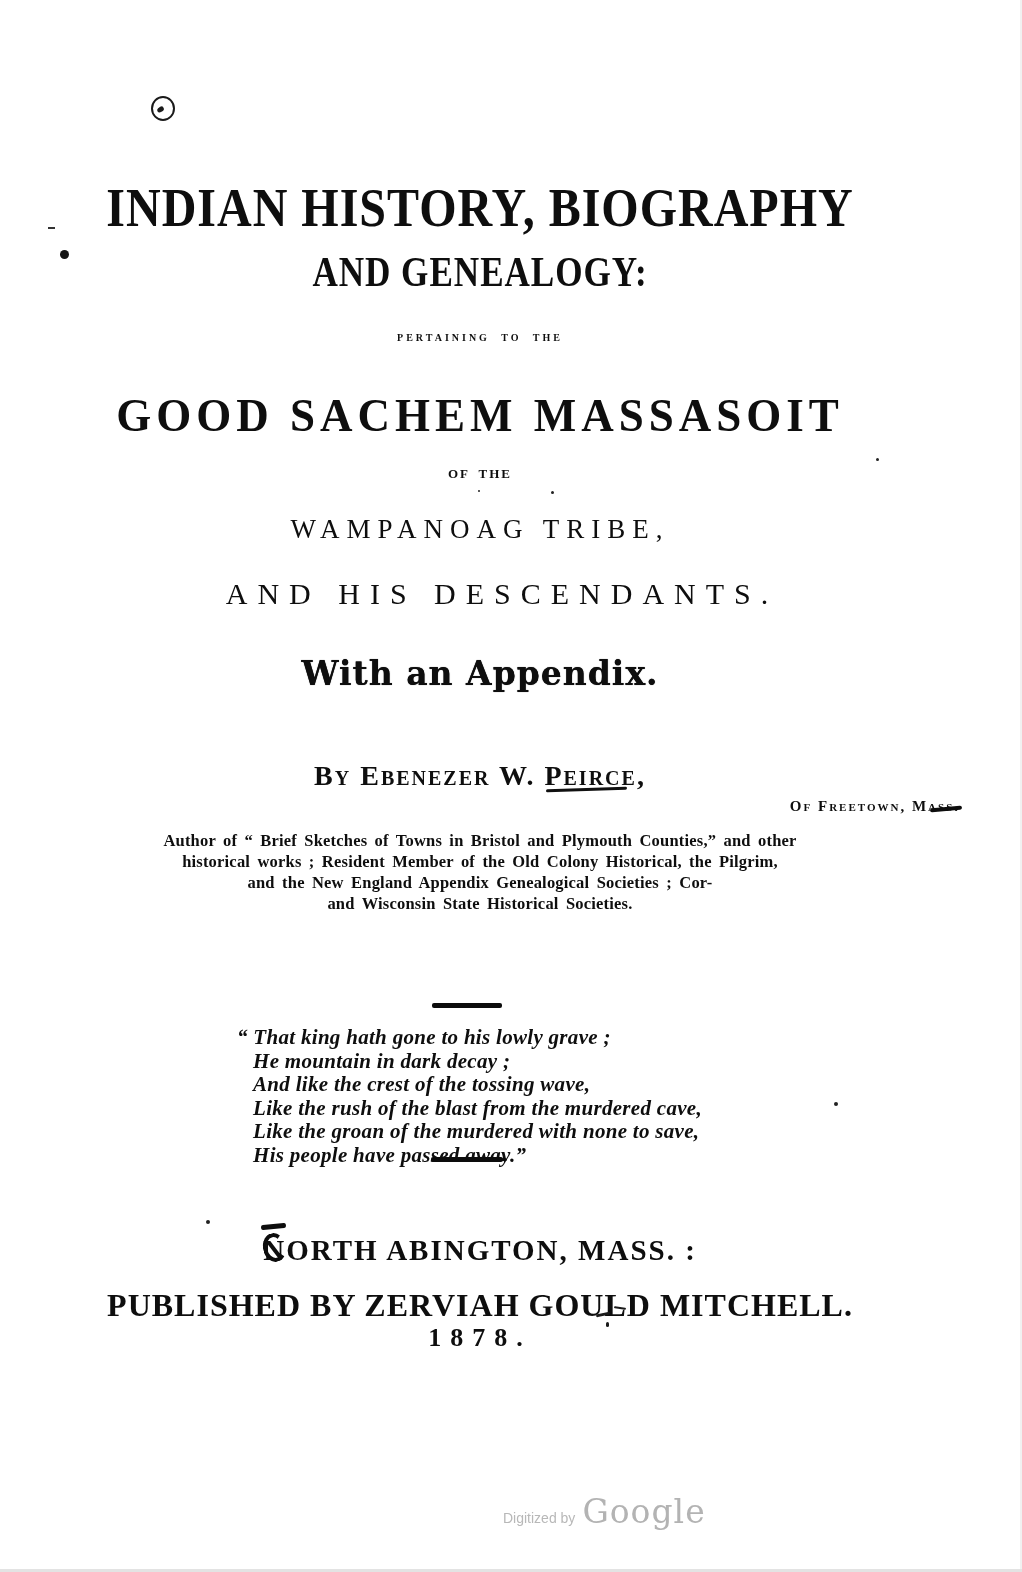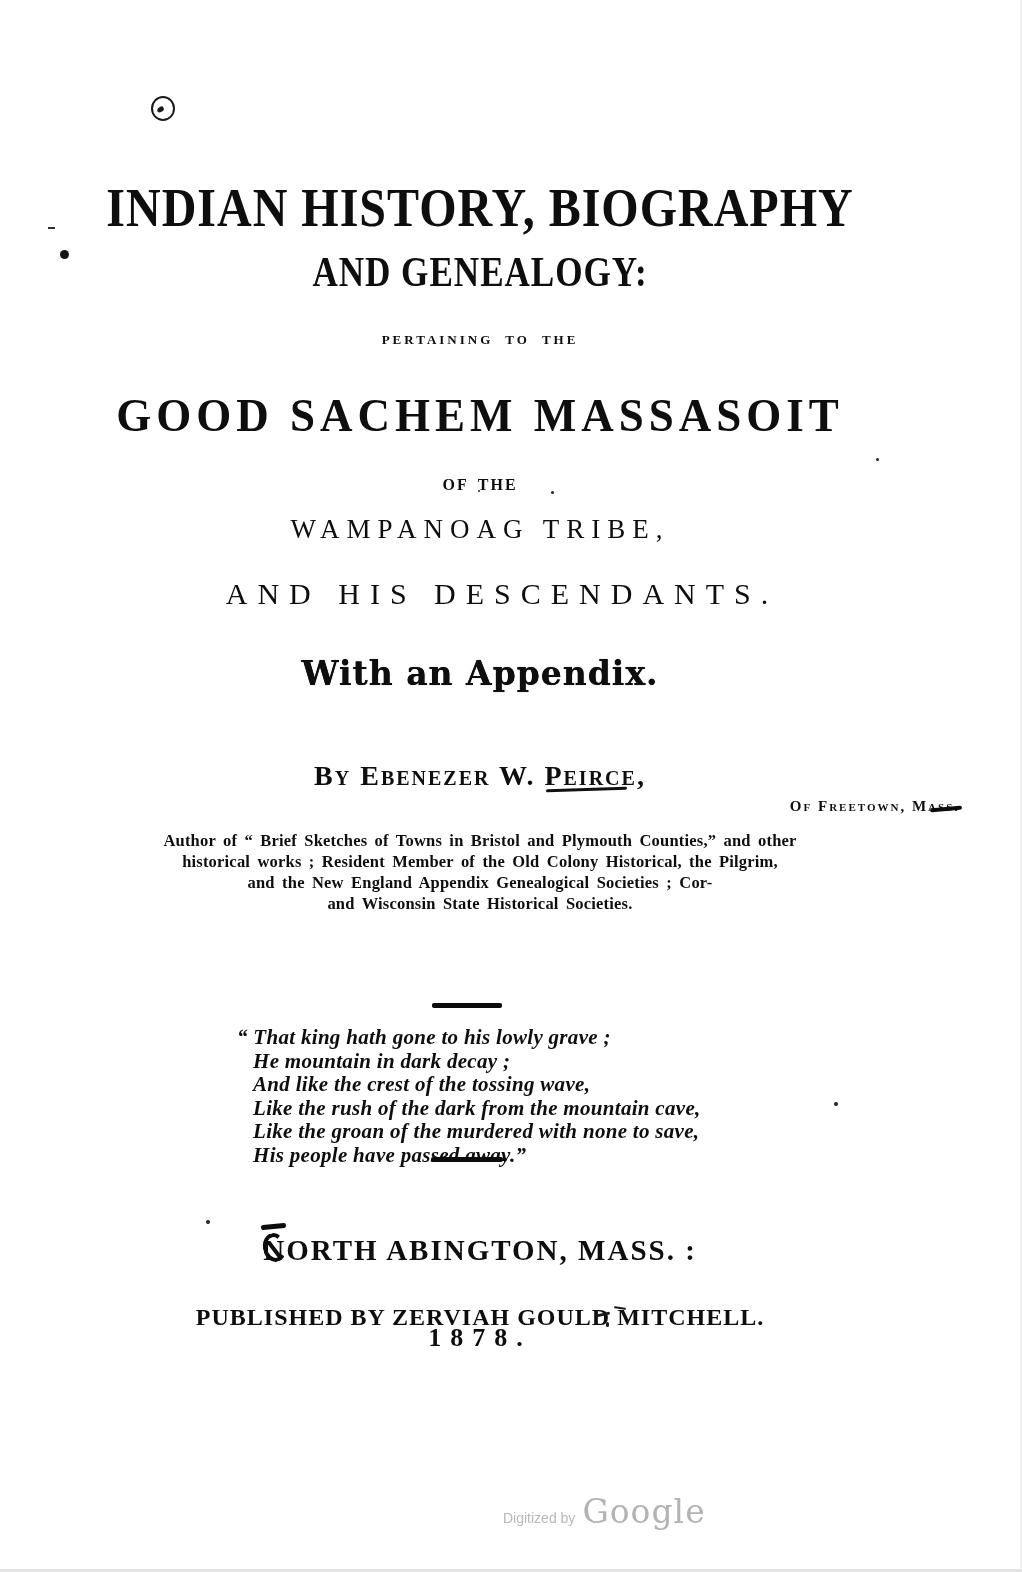--- a/index.html
+++ b/index.html
@@ -12,23 +12,23 @@
     font-family:"Liberation Serif", serif;
     overflow:hidden;
     box-shadow:inset 0 -3px 0 #e3e3e3, inset -2px 0 0 #f1f1f1;
   }
   .c{position:absolute;left:0;right:62px;text-align:center;}
   .ink{color:#0e0e0e;}
 
   
   .title1{top:176px;font-size:49px;font-weight:700;letter-spacing:1px;transform:scale(.98,1.12);transform-origin:center top;white-space:nowrap;}
   .title2{top:248px;font-size:37px;font-weight:700;letter-spacing:1px;transform:scale(.95,1.12);transform-origin:center top;white-space:nowrap;}
-  .pertaining{top:332px;font-size:13px;font-weight:700;letter-spacing:3px;word-spacing:6px;}
+  .pertaining{top:332px;font-size:10px;font-weight:700;letter-spacing:3px;word-spacing:6px;}
   .subject{top:388px;font-size:45px;font-weight:700;letter-spacing:5px;white-space:nowrap;transform:scaleY(1.05);transform-origin:center top;}
-  .ofthe{top:476px;font-size:16px;font-weight:700;letter-spacing:2px;word-spacing:4px;}
+  .ofthe{top:466px;font-size:13px;font-weight:700;letter-spacing:2px;word-spacing:4px;}
   .tribe{top:514px;font-size:27px;font-weight:400;letter-spacing:7px;white-space:nowrap;text-align:center;}
   .descendants{top:577px;font-size:30px;font-weight:400;letter-spacing:10px;white-space:nowrap;padding-left:44px;}
   .blackletter{top:654px;font-family:"DejaVu Serif",serif;font-size:33px;font-weight:900;letter-spacing:1px;text-shadow:0 0 .7px #000;}
 
   
   .byline{top:760px;font-size:28px;font-weight:700;font-variant:small-caps;letter-spacing:2px;white-space:nowrap;}
   .surname{position:relative;display:inline-block;}
   .surname::after{content:"";position:absolute;left:2%;right:18%;bottom:1px;height:3px;background:#101010;transform:rotate(-2deg);border-radius:2px;}
   .residence{top:798px;font-size:15px;font-weight:700;font-variant:small-caps;letter-spacing:2px;text-align:right;}
   .state{position:relative;display:inline-block;}
@@ -38,21 +38,21 @@
   
   .rule{position:absolute;height:5px;background:#0c0c0c;border-radius:2px;}
   .rule1{top:1003px;left:432px;width:70px;}
   .rule2{top:1157px;left:431px;width:72px;}
   .rule2::after{content:"";position:absolute;right:-4px;top:1px;width:6px;height:3px;background:#0c0c0c;border-radius:50%;}
   .epigraph{position:absolute;left:253px;top:1026px;font-size:21px;font-style:italic;font-weight:700;line-height:23.5px;letter-spacing:.3px;white-space:nowrap;}
   .epigraph .q0{margin-left:-16px;}
 
   
   .city{top:1234px;font-size:29px;font-weight:700;letter-spacing:2px;white-space:nowrap;}
-  .publisher{top:1287px;font-size:24px;font-weight:700;letter-spacing:1px;white-space:nowrap;margin-top:17px;}
+  .publisher{top:1287px;font-size:32px;font-weight:700;letter-spacing:1px;white-space:nowrap;}
   .year{top:1323px;font-size:26px;font-weight:700;letter-spacing:9px;}
 
   
   .watermark{position:absolute;left:503px;top:1492px;display:flex;align-items:baseline;gap:7px;}
   .wm-prefix{font-family:"Liberation Sans",sans-serif;font-size:14px;color:#b8b8b8;}
   .wm-brand{font-family:"DejaVu Serif",serif;font-size:33px;color:#b3b3b3;letter-spacing:1px;}
 
   
   .stamp-circle{position:absolute;left:151px;top:96px;width:20px;height:21px;border:2.5px solid #1a1a1a;border-radius:50%;}
   .stamp-circle i{position:absolute;left:4px;top:9px;width:7px;height:5px;background:#1a1a1a;border-radius:60% 40% 50% 50%;transform:rotate(-30deg);}
@@ -115,21 +115,21 @@
     <div>historical works ; Resident Member of the Old Colony Historical, the Pilgrim,</div>
     <div>and the New England Appendix Genealogical Societies ; Cor-</div>
     <div>and Wisconsin State Historical Societies.</div>
   </div>
 
   <div class="rule rule1"></div>
   <div class="epigraph ink">
     <div class="q0">“ That king hath gone to his lowly grave ;</div>
     <div>He mountain in dark decay ;</div>
     <div>And like the crest of the tossing wave,</div>
-    <div>Like the rush of the dark from the mountain cave,</div>
+    <div>Like the rush of the blast from the murdered cave,</div>
     <div>Like the groan of the murdered with none to save,</div>
     <div>His people have passed away.”</div>
   </div>
   <div class="rule rule2"></div>
 
   <div class="cmark">
       <div class="bar"></div>
       <div class="arc"></div>
     </div>
   <div class="c ink city">NORTH ABINGTON, MASS. :</div>

